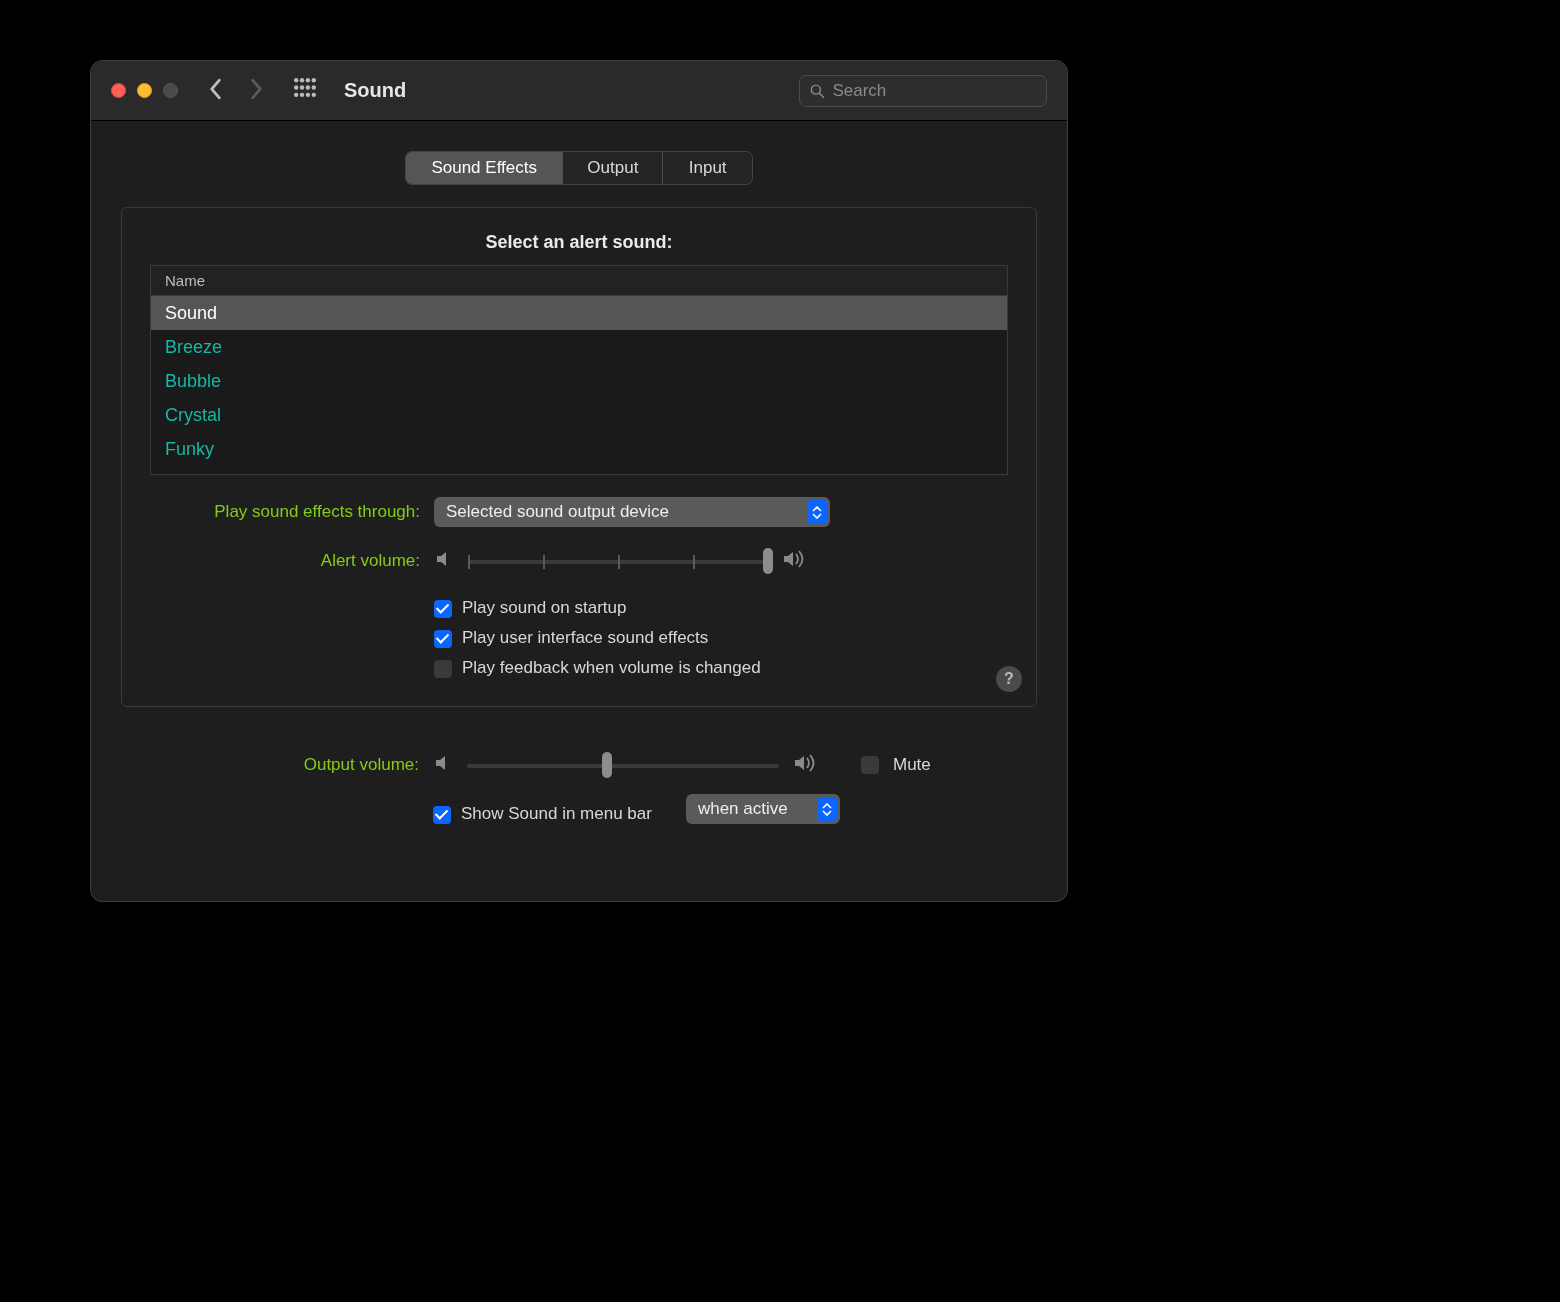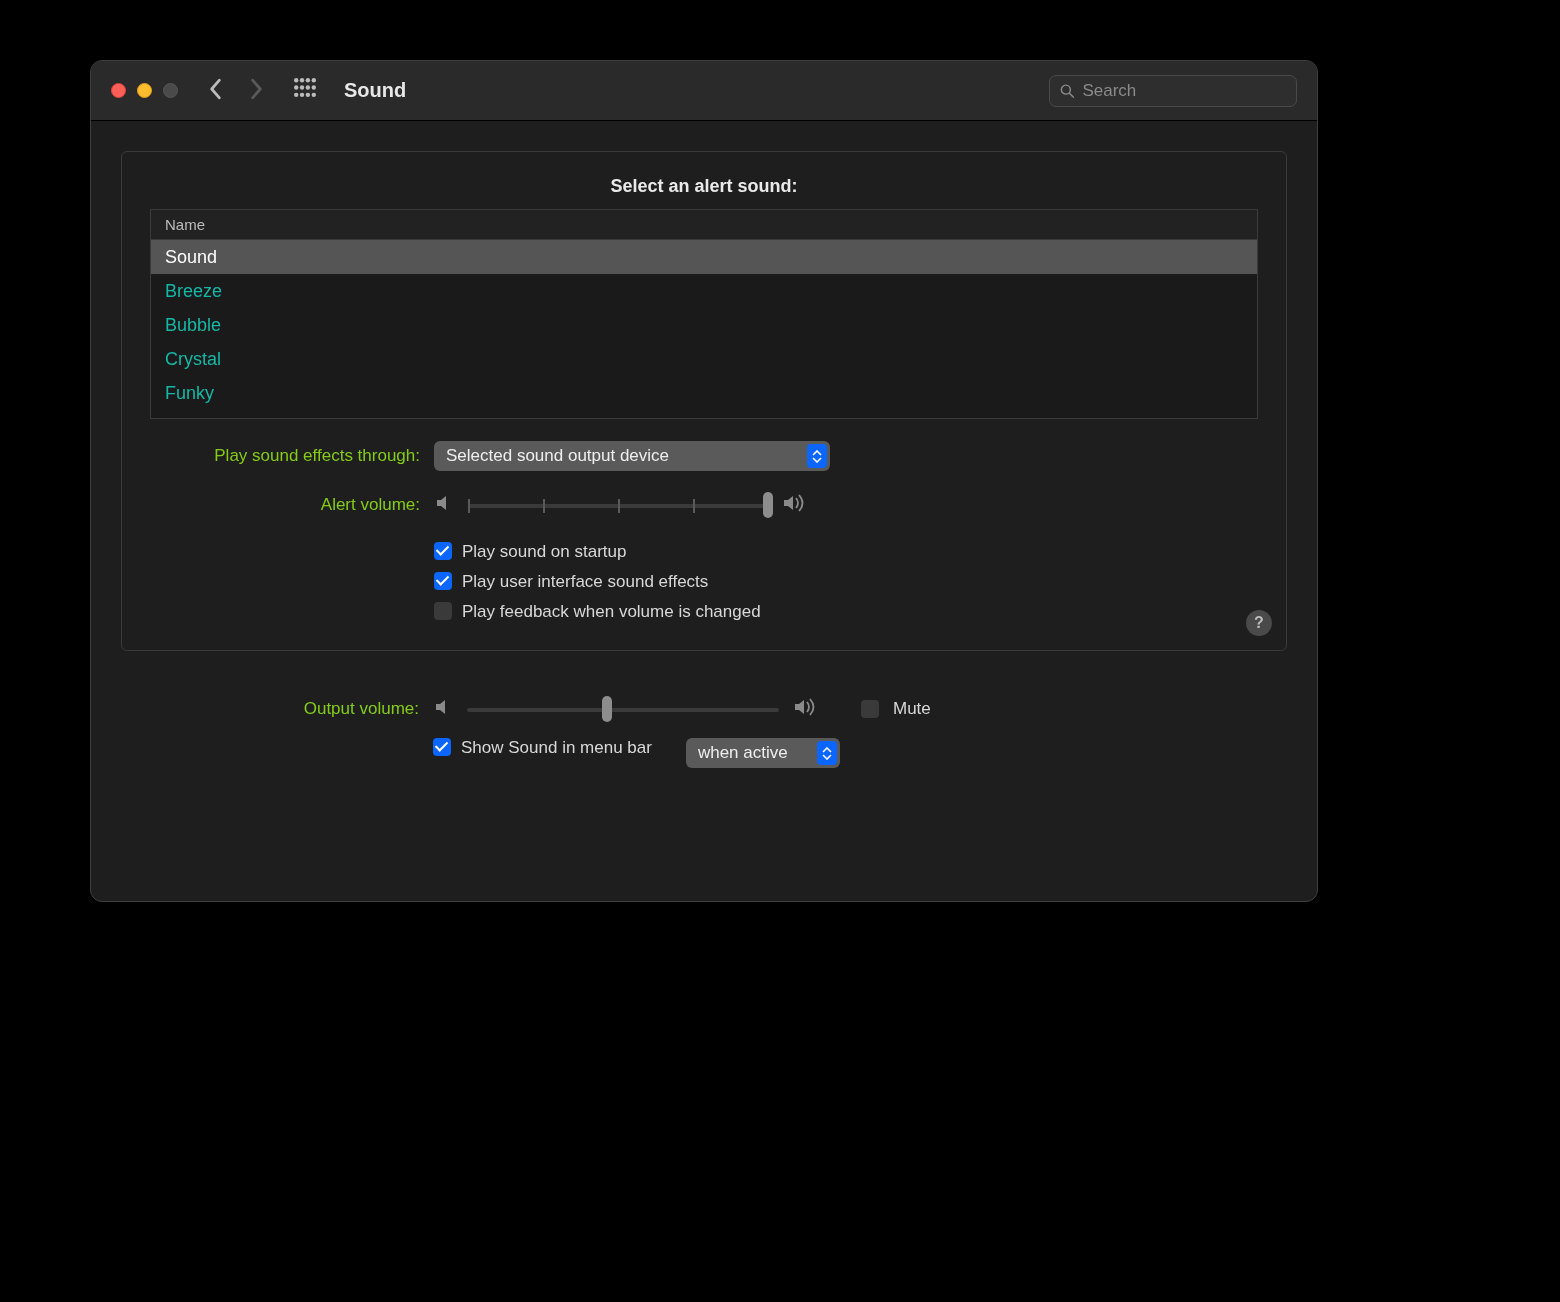--- a/index.html
+++ b/index.html
@@ -9,21 +9,21 @@
     font-size: 13px;
     color: #e6e6e6;
     width: 1560px;
     height: 1302px;
     position: relative;
   }
   .window {
     position: absolute;
     top: 60px;
     left: 90px;
-    width: 1228px;
+    width: 978px;
     height: 842px;
     background: #1e1e1e;
     border: 1px solid #3d3d3d;
     border-radius: 12px;
     overflow: hidden;
   }
   .titlebar {
     height: 60px;
     background: #2b2a2a;
     border-bottom: 1px solid #000;
@@ -182,21 +182,21 @@
   }
   .slider-thumb {
     position: absolute; top: -3px;
     width: 10px; height: 26px;
     background: #8d8d8d;
     border-radius: 5px;
   }
 
   .checkbox-row {
     display: flex;
-    align-items: flex-start;
+    align-items: flex-end;
     gap: 10px;
   }
   .cb {
     width: 18px; height: 18px;
     border-radius: 4px;
     background: #3a3a3a;
     position: relative;
     flex: 0 0 18px;
   }
   .cb.checked {
@@ -273,20 +273,25 @@
       <svg width="16" height="16" viewBox="0 0 16 16">
         <circle cx="6.5" cy="6.5" r="5" stroke="#8a8a8a" stroke-width="1.6" fill="none"></circle>
         <line x1="10.5" y1="10.5" x2="15" y2="15" stroke="#8a8a8a" stroke-width="1.6" stroke-linecap="round"></line>
       </svg>
       <input type="text" placeholder="Search" style="">
     </div>
   </div>
 
   <div class="content">
 
+    <div class="tabbar">
+      <div class="tab active">Sound Effects</div>
+      <div class="tab mid">Output</div>
+      <div class="tab">Input</div>
+    </div>
 
     <div class="pane">
       <div class="section-label">Select an alert sound:</div>
 
       <div class="sound-list">
         <div class="list-header">Name</div>
         <div class="list-body">
           <div class="list-row selected">Sound</div>
           <div class="list-row">Breeze</div>
           <div class="list-row">Bubble</div>

